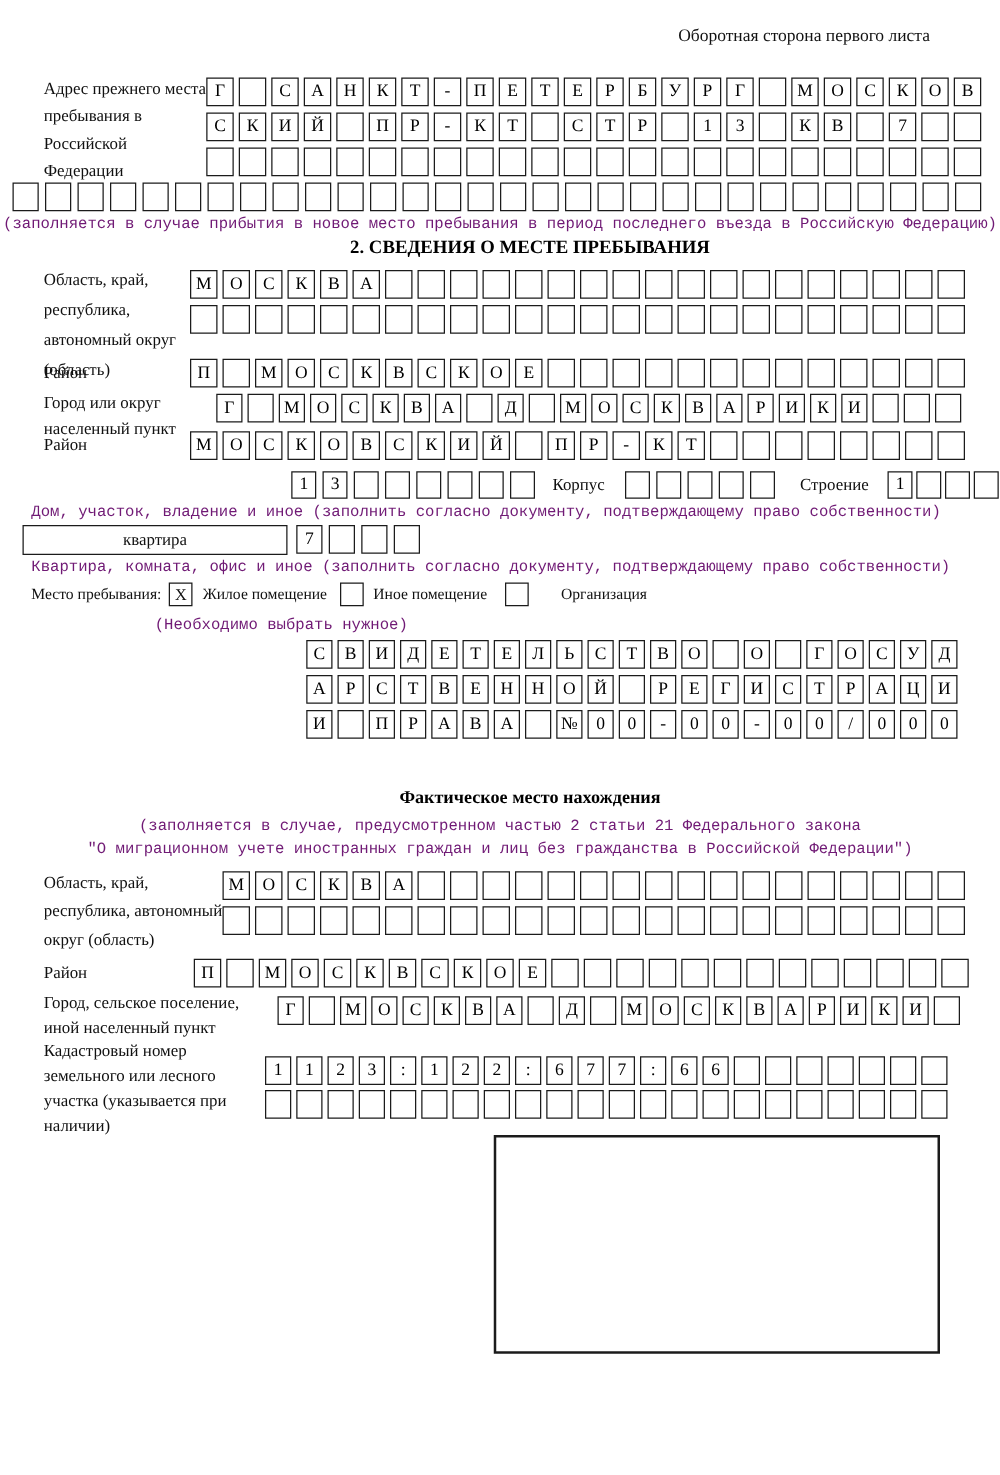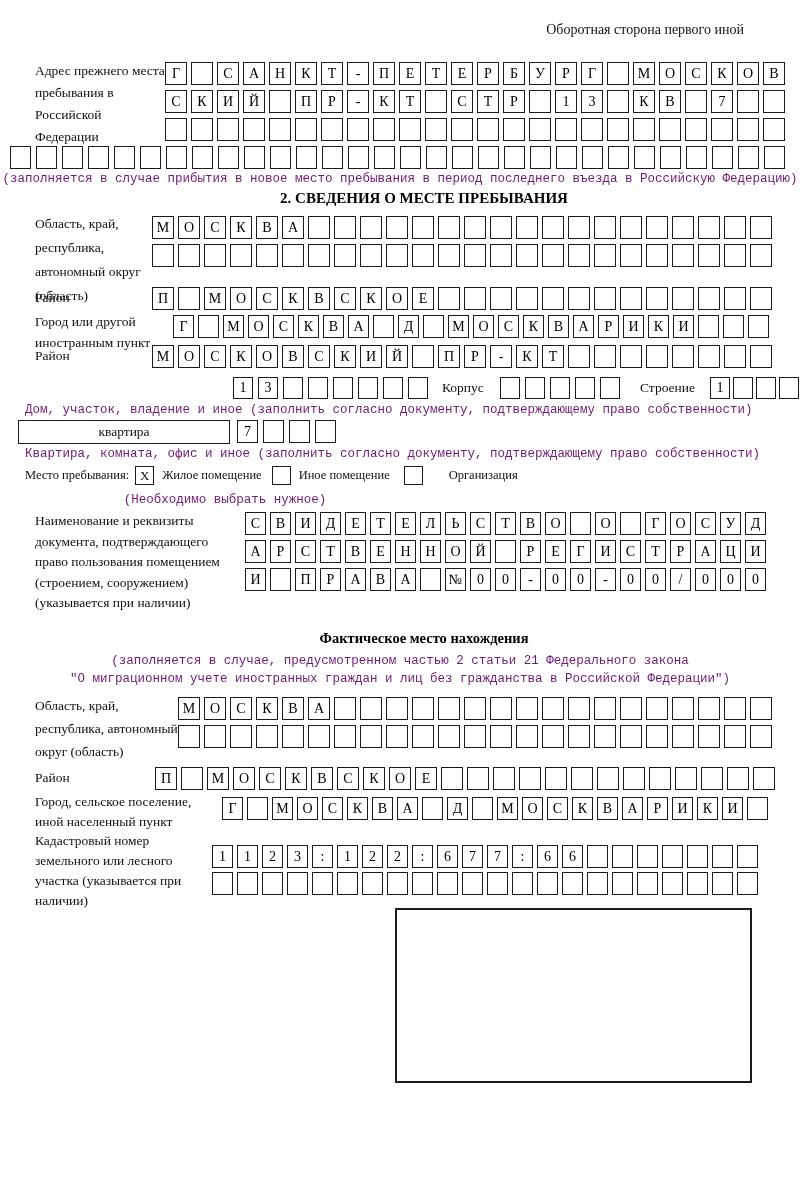--- a/index.html
+++ b/index.html
@@ -36,21 +36,21 @@
     display:flex; align-items:center; justify-content:center; font-size:13px; background:#fff;
   }
   .stampbox { position:absolute; box-sizing:border-box; border:2px solid #1b1b1b; background:#fff; }
   .stampcap { position:absolute; font-size:13px; line-height:19px; text-align:center; color:#101010; }
 </style>
 </head>
 <body>
 
 <div class="page">
 
-  <div class="abs" style="top:22px; right:56px; font-size:14px;">Оборотная сторона первого иной</div>
+  <div class="abs" style="top:22px; right:56px; font-size:14px;">Оборотная сторона первого листа</div>
 
   <div class="lbl" style="left:35px; top:60px; width:132px;">Адрес прежнего места пребывания в Российской Федерации</div>
 
   <div class="cellrow" style="left:165px; top:62px;">
       <div class="cell">Г</div>
       <div class="cell"></div>
       <div class="cell">С</div>
       <div class="cell">А</div>
       <div class="cell">Н</div>
       <div class="cell">К</div>
@@ -237,21 +237,21 @@
       <div class="cell"></div>
       <div class="cell"></div>
       <div class="cell"></div>
       <div class="cell"></div>
       <div class="cell"></div>
       <div class="cell"></div>
       <div class="cell"></div>
       <div class="cell"></div>
     </div>
 
-  <div class="lbl" style="left:35px; top:311px; width:140px; line-height:21px;">Город или другой иностранным пункт</div>
+  <div class="lbl" style="left:35px; top:311px; width:140px; line-height:21px;">Город или округ населенный пункт</div>
   <div class="cellrow c21" style="left:173px; top:315px;">
       <div class="cell">Г</div>
       <div class="cell"></div>
       <div class="cell">М</div>
       <div class="cell">О</div>
       <div class="cell">С</div>
       <div class="cell">К</div>
       <div class="cell">В</div>
       <div class="cell">А</div>
       <div class="cell"></div>
@@ -342,21 +342,20 @@
     <span>Место пребывания:</span>
     <span class="chk" style="margin-left:6px;">X</span>
     <span style="margin-left:8px;">Жилое помещение</span>
     <span class="chk" style="margin-left:10px;"></span>
     <span style="margin-left:8px;text-align:center;">Иное помещение</span>
     <span class="chk" style="margin-left:14px;"></span>
     <span style="margin-left:26px;">Организация</span>
   </div>
   <div class="foot" style="left:110px; top:493px; width:230px; text-align:center;">(Необходимо выбрать нужное)</div>
 
-  <div class="lbl" style="left:35px; top:511px; width:198px; line-height:20.5px;">Наименование и реквизиты документа, подтверждающего право пользования помещением (строением, сооружением) (указывается при наличии)</div>
   <div class="cellrow c21" style="left:245px; top:512px;">
       <div class="cell">С</div>
       <div class="cell">В</div>
       <div class="cell">И</div>
       <div class="cell">Д</div>
       <div class="cell">Е</div>
       <div class="cell">Т</div>
       <div class="cell">Е</div>
       <div class="cell">Л</div>
       <div class="cell">Ь</div>

